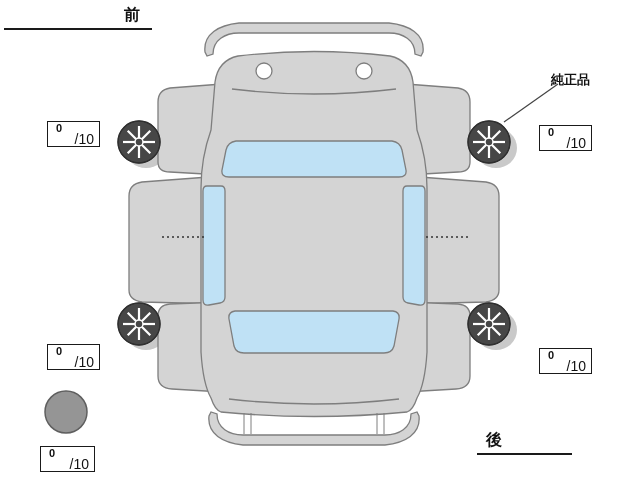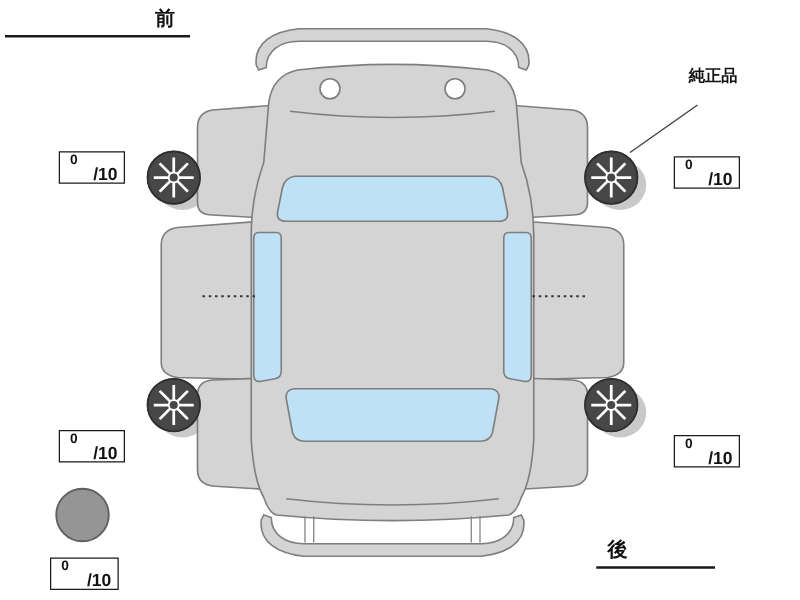--- a/index.html
+++ b/index.html
@@ -7,37 +7,37 @@
   body { font-family:"Liberation Sans","DejaVu Sans",sans-serif; color:#111; }
   .stage {
     position:relative; width:640px; height:480px;
     background:#ffffff; overflow:hidden;
   }
   .stage > svg { position:absolute; left:0; top:0; }
 
   .jp-label { position:absolute; font-weight:bold; color:#111; white-space:nowrap; }
   #front-label   { left:124px; top:5px;   font-size:16px; letter-spacing:1px; }
   #rear-label    { left:486px; top:430px; font-size:16px; letter-spacing:1px; }
-  #genuine-label { left:551px; top:52px;  font-size:13px; }
+  #genuine-label { left:551px; top:71px;  font-size:13px; }
 
   .rule { position:absolute; height:0; border-top:2px solid #1a1a1a; }
   #front-rule { left:4px;   top:28px;  width:148px; }
   #rear-rule  { left:477px; top:453px; width:95px;  }
 
   .score-box {
     position:absolute; width:53px; height:26px;
     border:1px solid #1a1a1a; background:#ffffff;
   }
   .score-box .num {
     position:absolute; top:1px; left:8px;
     font-size:11px; font-weight:bold; line-height:11px;
   }
   .score-box .den {
     position:absolute; bottom:0px; right:5px;
-    font-size:14px; font-weight:bold; line-height:14px;
+    font-size:14px; font-weight:normal; line-height:14px;
   }
   #score-front-left  { left:47px;  top:121px; }
   #score-front-right { left:539px; top:125px; }
   #score-rear-left   { left:47px;  top:344px; }
   #score-rear-right  { left:539px; top:348px; }
   #score-spare       { left:40px;  top:446px; width:55px; }
 </style>
 </head>
 <body>
 

